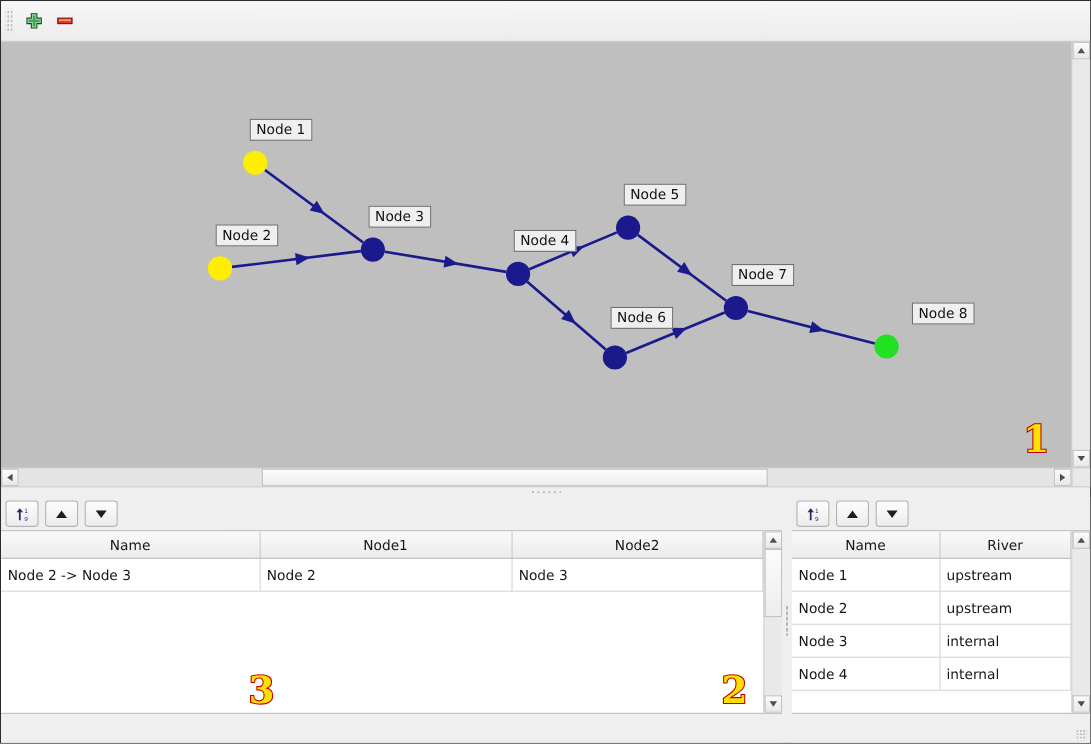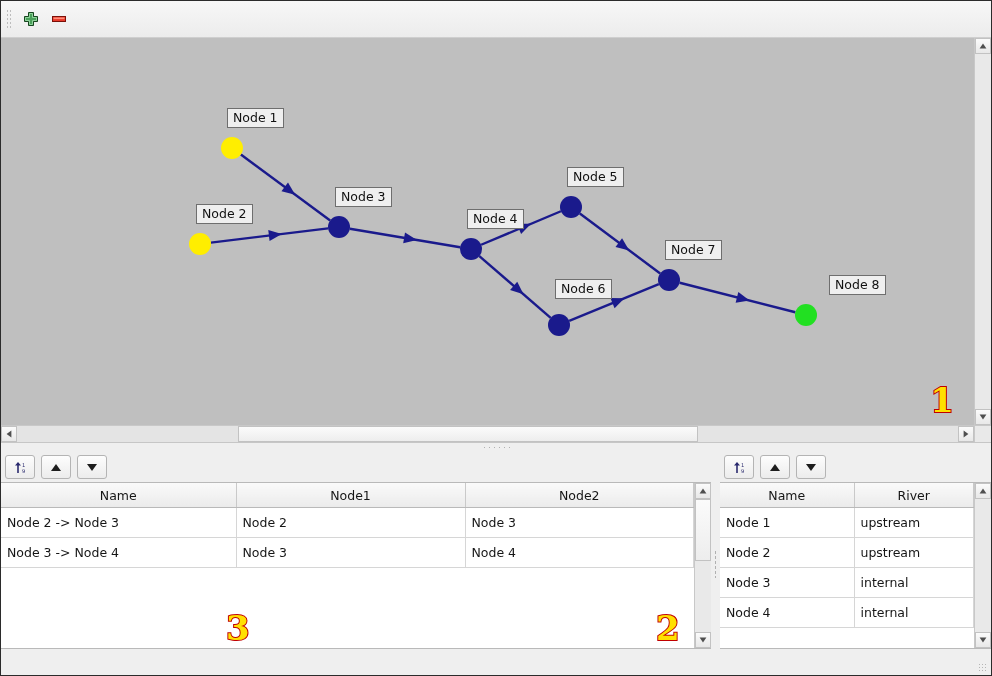--- a/index.html
+++ b/index.html
@@ -374,25 +374,20 @@
                   <th>Node1</th>
                   <th>Node2</th>
                 </tr>
               </thead>
             <tbody>
                 <tr>
                   <td>Node 2 -&gt; Node 3</td>
                   <td>Node 2</td>
                   <td>Node 3</td>
                 </tr>
-                <tr>
-                  <td>Node 3 -&gt; Node 4</td>
-                  <td>Node 3</td>
-                  <td>Node 4</td>
-                </tr>
               </tbody>
           </table>
         </div>
         <div class="vsb" style="border-left:1px solid #c8c8c8;">
           <div class="sb-arrow">
             <svg width="8" height="6" viewBox="0 0 8 6">
                 <path d="M4,0.6 L7.4,5.4 L0.6,5.4 Z" fill="#4f4f4f"></path>
               </svg>
           </div>
           <div class="sb-track" style="position:relative;">

